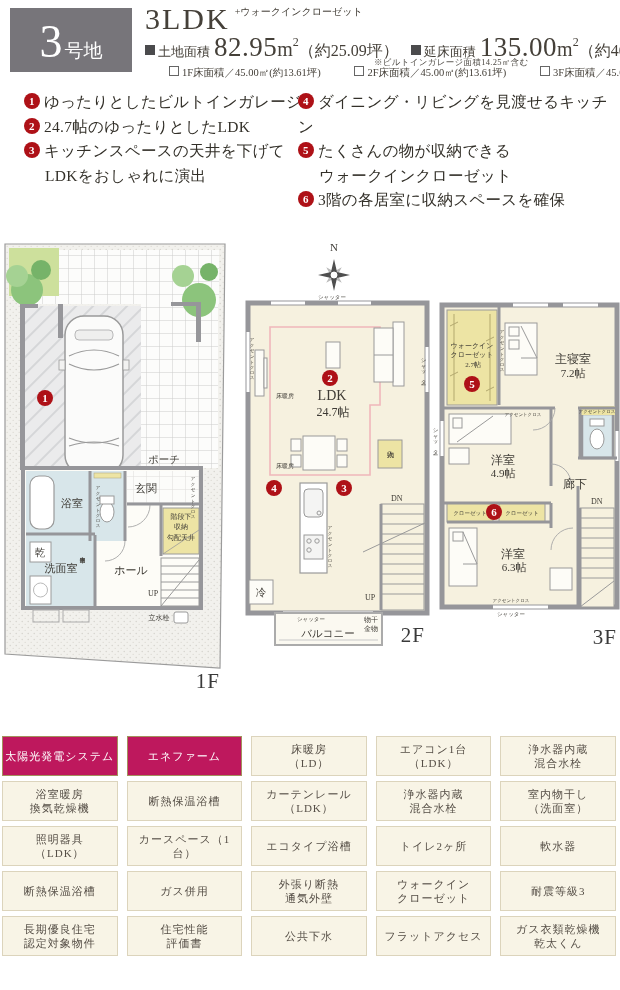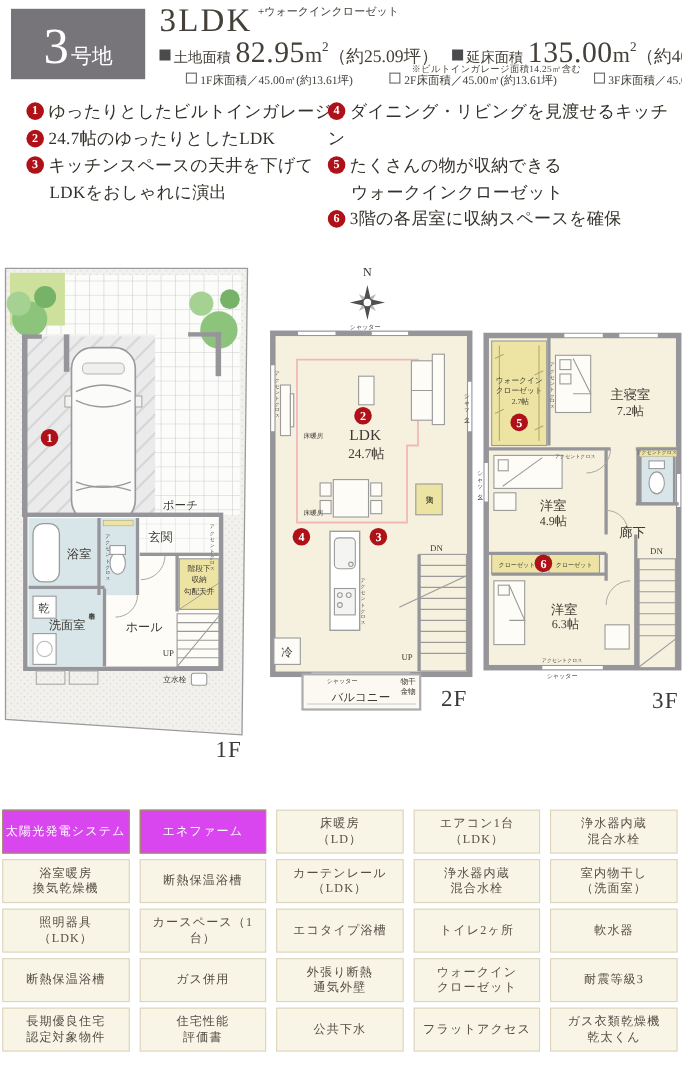--- a/index.html
+++ b/index.html
@@ -39,21 +39,21 @@
   .t8{font-size:8px;} .t7{font-size:7px;} .t6{font-size:6px;} .t55{font-size:5.5px;} .t45{font-size:4.5px;}
   .vert{writing-mode:vertical-rl;letter-spacing:0.5px;}
   .flabel{font-size:21px;fill:#3a3a3a;letter-spacing:1px;}
   .bt{font-size:11px;fill:#ffffff;font-weight:bold;}
   
   .tags{position:absolute;left:2px;top:736px;width:614px;display:grid;
         grid-template-columns:repeat(5,1fr);gap:5px 9px;}
   .tag{height:38px;display:flex;align-items:center;justify-content:center;text-align:center;
        background:#f8f4e6;border:1px solid #dcd4bc;color:#554e46;font-size:11px;line-height:1.3;
        white-space:pre-line;letter-spacing:1px;}
-  .tag.hl{background:#d946ef;border-color:#a3915c;color:#ffffff;}
+  .tag.hl{background:#be185d;border-color:#a3915c;color:#ffffff;}
 </style>
 </head>
 <body>
 
 <div class="lot-badge">
   <span class="big">3</span>
     <span class="small">号地</span>
 </div>
 
 <div class="title-row">

